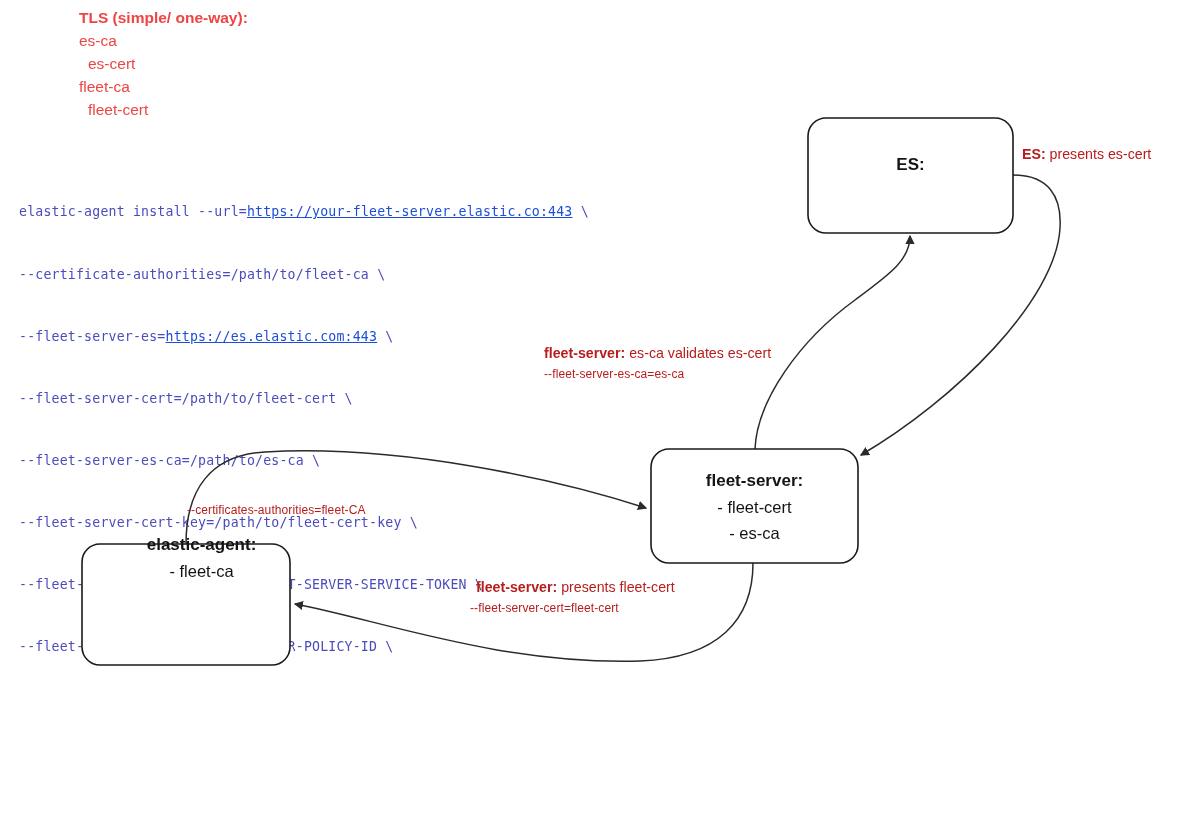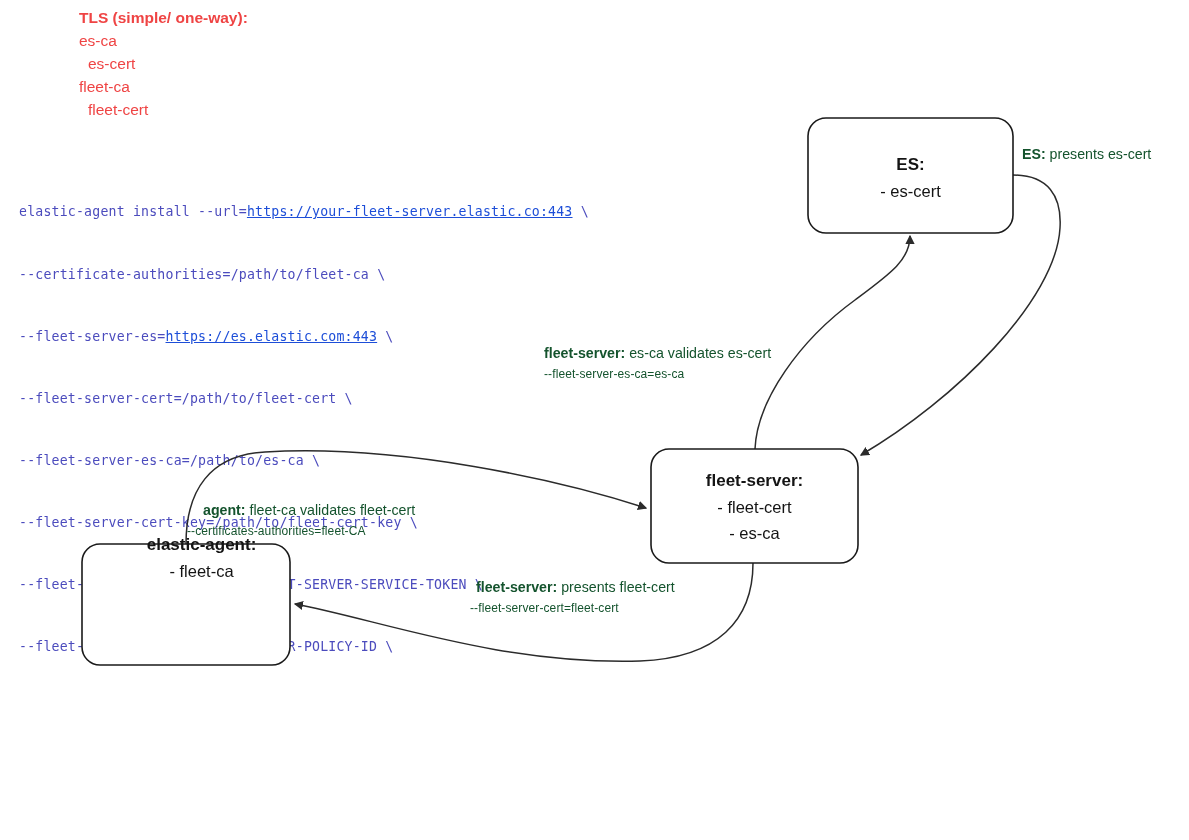--- a/index.html
+++ b/index.html
@@ -80,21 +80,21 @@
     font-size: 17px;
     display: block;
   }
   .node-label .node-item { display: block; }
 
   
   .edge-label {
     position: absolute;
     font-size: 14.2px;
     line-height: 21px;
-    color: #14532d;
+    color: #b91c1c;
     white-space: nowrap;
   }
   .edge-label .lbl-strong { font-weight: bold; }
   .edge-label .lbl-mono {
     font-family: Liberation Sans, sans-serif;
     font-size: 12px;
     display: block;
     letter-spacing: 0.1px;
   }
   .edge-label .lbl-sans { display: block; }
@@ -143,21 +143,20 @@
 
   <path class="edge-path" marker-end="url(#arrow)" d="M 753 563 C 753 620 718 658 640 661 C 500 665 380 620 295 604"></path>
 
   <rect class="node-box" x="808" y="118" width="205" height="115" rx="18" ry="18"></rect>
   <rect class="node-box" x="651" y="449" width="207" height="114" rx="18" ry="18"></rect>
   <rect class="node-box" x="82" y="544" width="208" height="121" rx="18" ry="18"></rect>
 </svg>
 
 <div class="node-label" id="label-es" style="left:808px; top:152px; width:205px;">
   <span class="node-title">ES:</span>
-  <span class="node-item">- es-cert</span>
 </div>
 
 <div class="node-label" id="label-fleet-server" style="left:651px; top:468px; width:207px;">
   <span class="node-title">fleet-server:</span>
   <span class="node-item">- fleet-cert</span>
   <span class="node-item">- es-ca</span>
 </div>
 
 <div class="node-label" id="label-elastic-agent" style="left:82px; top:532px; width:239px;">
   <span class="node-title">elastic-agent:</span>
@@ -167,20 +166,19 @@
 <div class="edge-label" id="label-es-presents">
   <span class="lbl-sans"><span class="lbl-strong">ES:</span><span> presents es-cert</span></span>
 </div>
 
 <div class="edge-label" id="label-fleet-validates">
   <span class="lbl-sans"><span class="lbl-strong">fleet-server:</span><span> es-ca validates es-cert</span></span>
   <span class="lbl-mono">--fleet-server-es-ca=es-ca</span>
 </div>
 
 <div class="edge-label" id="label-agent-validates">
-  <span class="lbl-sans"><span class="lbl-strong">agent:</span><span> fleet-ca validates fleet-cert</span></span>
   <span class="lbl-mono">--certificates-authorities=fleet-CA</span>
 </div>
 
 <div class="edge-label" id="label-fleet-presents">
   <span class="lbl-sans"><span class="lbl-strong">fleet-server:</span><span> presents fleet-cert</span></span>
   <span class="lbl-mono">--fleet-server-cert=fleet-cert</span>
 </div>
 
 </body></html>

